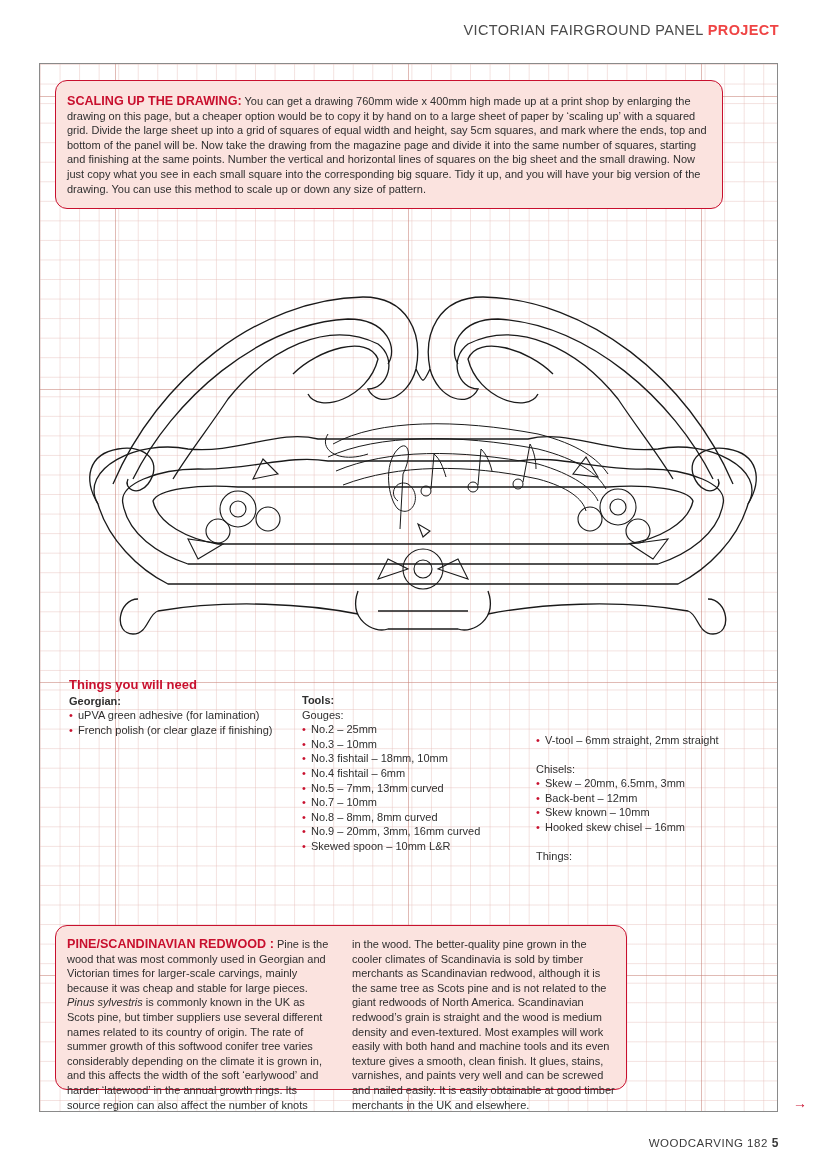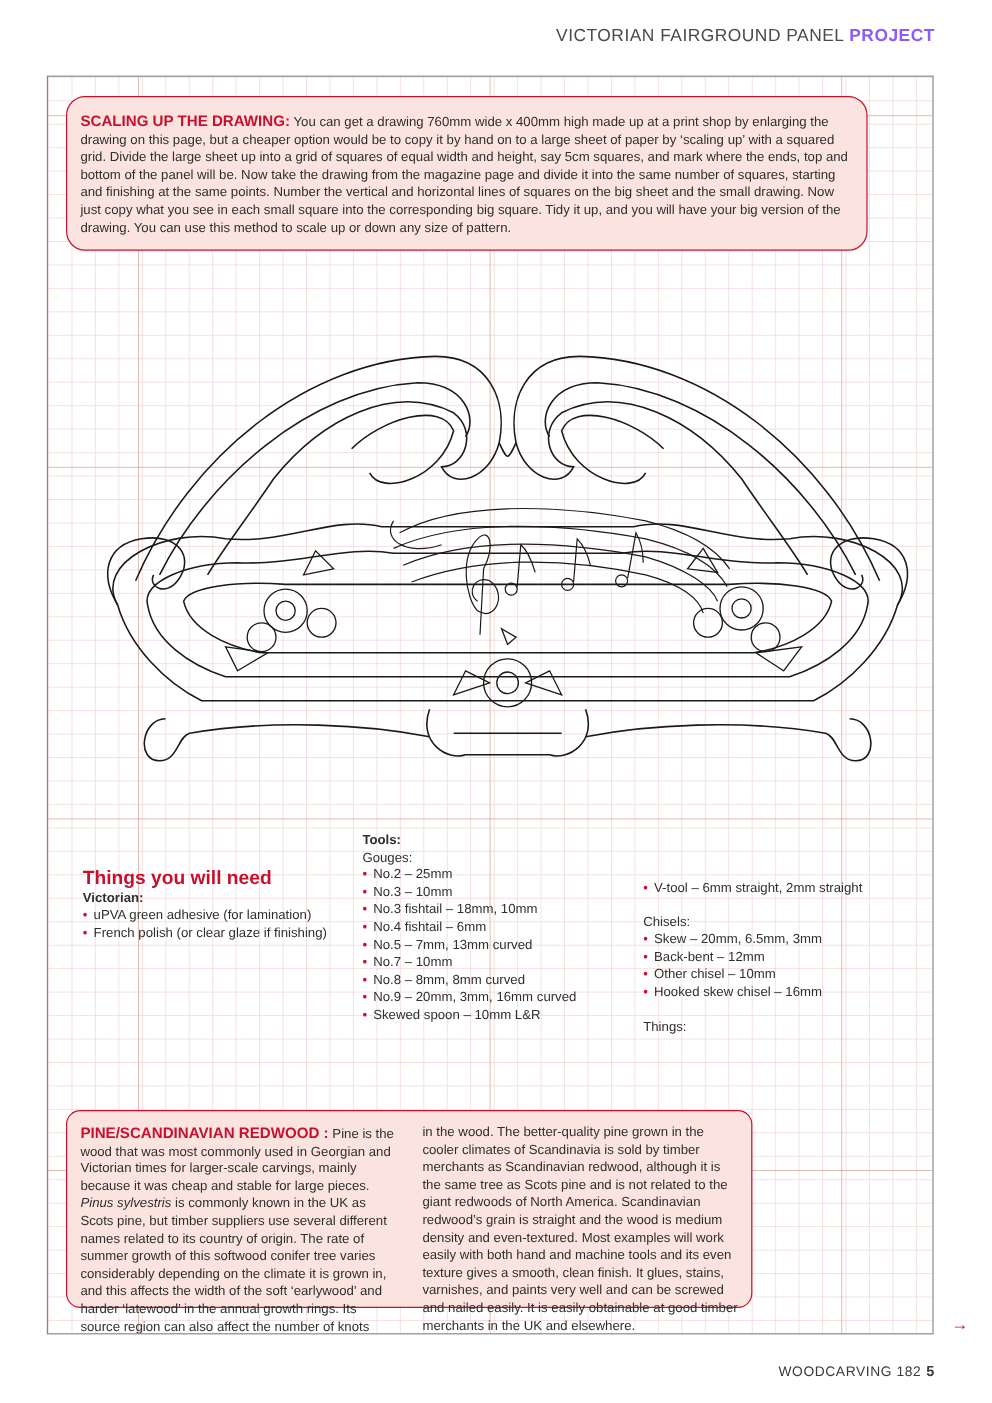--- a/index.html
+++ b/index.html
@@ -1,44 +1,44 @@
 <!DOCTYPE html>
 <html><head>
 <meta charset="utf-8">
 <style>
   html, body { margin: 0; padding: 0; background: #ffffff; }
   body { width: 827px; height: 1169px; position: relative; overflow: hidden;
          font-family: "Liberation Sans", "DejaVu Sans", sans-serif; color: #2b2b2b; }
 
   .header { position: absolute; top: 22px; right: 48px; font-size: 14.5px; letter-spacing: 0.4px; color: #4a4a4a; }
-  .header .accent { color: #8b5cf6; font-weight: bold; margin-left: 4px; text-align: center; }
+  .header .accent { color: #ef4444; font-weight: bold; margin-left: 4px; text-align: center; }
 
   .frame { position: absolute; left: 39px; top: 63px; width: 739px; height: 1049px;
            border: 1px solid #8a8a8a; box-sizing: border-box; overflow: hidden;
            background-color: #ffffff;
            background-image:
              linear-gradient(to right, rgba(200,130,120,0.55) 1px, transparent 1px),
              linear-gradient(to bottom, rgba(200,130,120,0.55) 1px, transparent 1px),
              linear-gradient(to right, rgba(230,190,185,0.45) 1px, transparent 1px),
              linear-gradient(to bottom, rgba(230,190,185,0.45) 1px, transparent 1px);
            background-size: 293px 293px, 293px 293px, 19.55px 19.55px, 19.55px 19.55px;
            background-position: 75px 0px, 0px 32px, 0 0, 0 0; }
 
   .callout { position: absolute; background: #fbe3df; border: 1.5px solid #c8102e; border-radius: 12px;
              box-sizing: border-box; font-size: 11px; line-height: 14.6px; color: #2f2f2f; }
   .callout .title { color: #c8102e; font-weight: bold; font-size: 12.6px; }
-  .callout-top { left: 15px; top: 16px; width: 668px; height: 129px; padding: 13px 11px 10px 11px; border-radius: 16px; }
+  .callout-top { left: 15px; top: 16px; width: 668px; height: 129px; padding: 13px 11px 10px 11px; }
   .callout-bottom { left: 15px; top: 861px; width: 572px; height: 165px; padding: 11px 11px 10px 11px;
                     display: flex; gap: 22px; }
   .callout-bottom .col { flex: 1; }
 
   .drawing { position: absolute; left: 38px; top: 175px; width: 690px; height: 400px; }
 
   .needs { position: absolute; left: 29px; top: 614px; width: 690px; font-size: 11px; line-height: 14.6px; color: #2f2f2f; }
-  .needs .heading { color: #c8102e; font-weight: bold; font-size: 16px; margin-bottom: 1px; margin-top: 48px; }
+  .needs .heading { color: #c8102e; font-weight: bold; font-size: 13px; margin-bottom: 1px; }
   .needs .sub { font-weight: bold; }
   .needs .col { position: absolute; top: 0; }
   .needs ul { list-style: none; margin: 0; padding: 0; }
   .needs li { position: relative; padding-left: 9px; }
   .needs li::before { content: "•"; color: #c8102e; position: absolute; left: 0; top: 0; }
   .needs .gap { height: 14px; }
 
   .footer { position: absolute; top: 1136px; right: 48px; font-size: 11.5px; letter-spacing: 0.5px; color: #3a3a3a; }
   .footer .num { font-weight: bold; margin-left: 4px; font-size: 12px; }
   .next-arrow { position: absolute; left: 793px; top: 1095px; color: #c8102e; font-size: 14px; }
@@ -112,21 +112,21 @@
 
     <path d="M60 360 C40 360 35 395 55 395 C70 395 70 375 80 372 C150 360 230 365 280 375"></path>
     <path d="M630 360 C650 360 655 395 635 395 C620 395 620 375 610 372 C540 360 460 365 410 375"></path>
     <path d="M280 352 C270 380 295 395 310 390 L380 390 C395 395 420 380 410 352"></path>
     <path d="M300 372 L390 372"></path>
   </svg>
 
   <div class="needs">
     <div class="col" style="left:0; width:230px;">
       <div class="heading">Things you will need</div>
-      <div class="sub">Victorian:</div>
+      <div class="sub">Georgian:</div>
       <ul>
         <li>uPVA green adhesive (for lamination)</li>
         <li>French polish (or clear glaze if finishing)</li>
       </ul>
     </div>
 
     <div class="col" style="left:233px; top:15px; width:210px;">
       <div class="sub">Tools:</div>
       <div>Gouges:</div>
       <ul>
@@ -144,21 +144,21 @@
 
     <div class="col" style="left:467px; top:15px; width:220px;margin-top:40px;">
       <ul>
         <li>V-tool – 6mm straight, 2mm straight</li>
       </ul>
       <div class="gap"></div>
       <div>Chisels:</div>
       <ul>
         <li>Skew – 20mm, 6.5mm, 3mm</li>
         <li>Back-bent – 12mm</li>
-        <li>Other chisel – 10mm</li>
+        <li>Skew known – 10mm</li>
         <li>Hooked skew chisel – 16mm</li>
       </ul>
       <div class="gap"></div>
       <div>Things:</div>
     </div>
   </div>
 
   <div class="callout callout-bottom">
     <div class="col">
       <span class="title">PINE/SCANDINAVIAN REDWOOD :</span>

